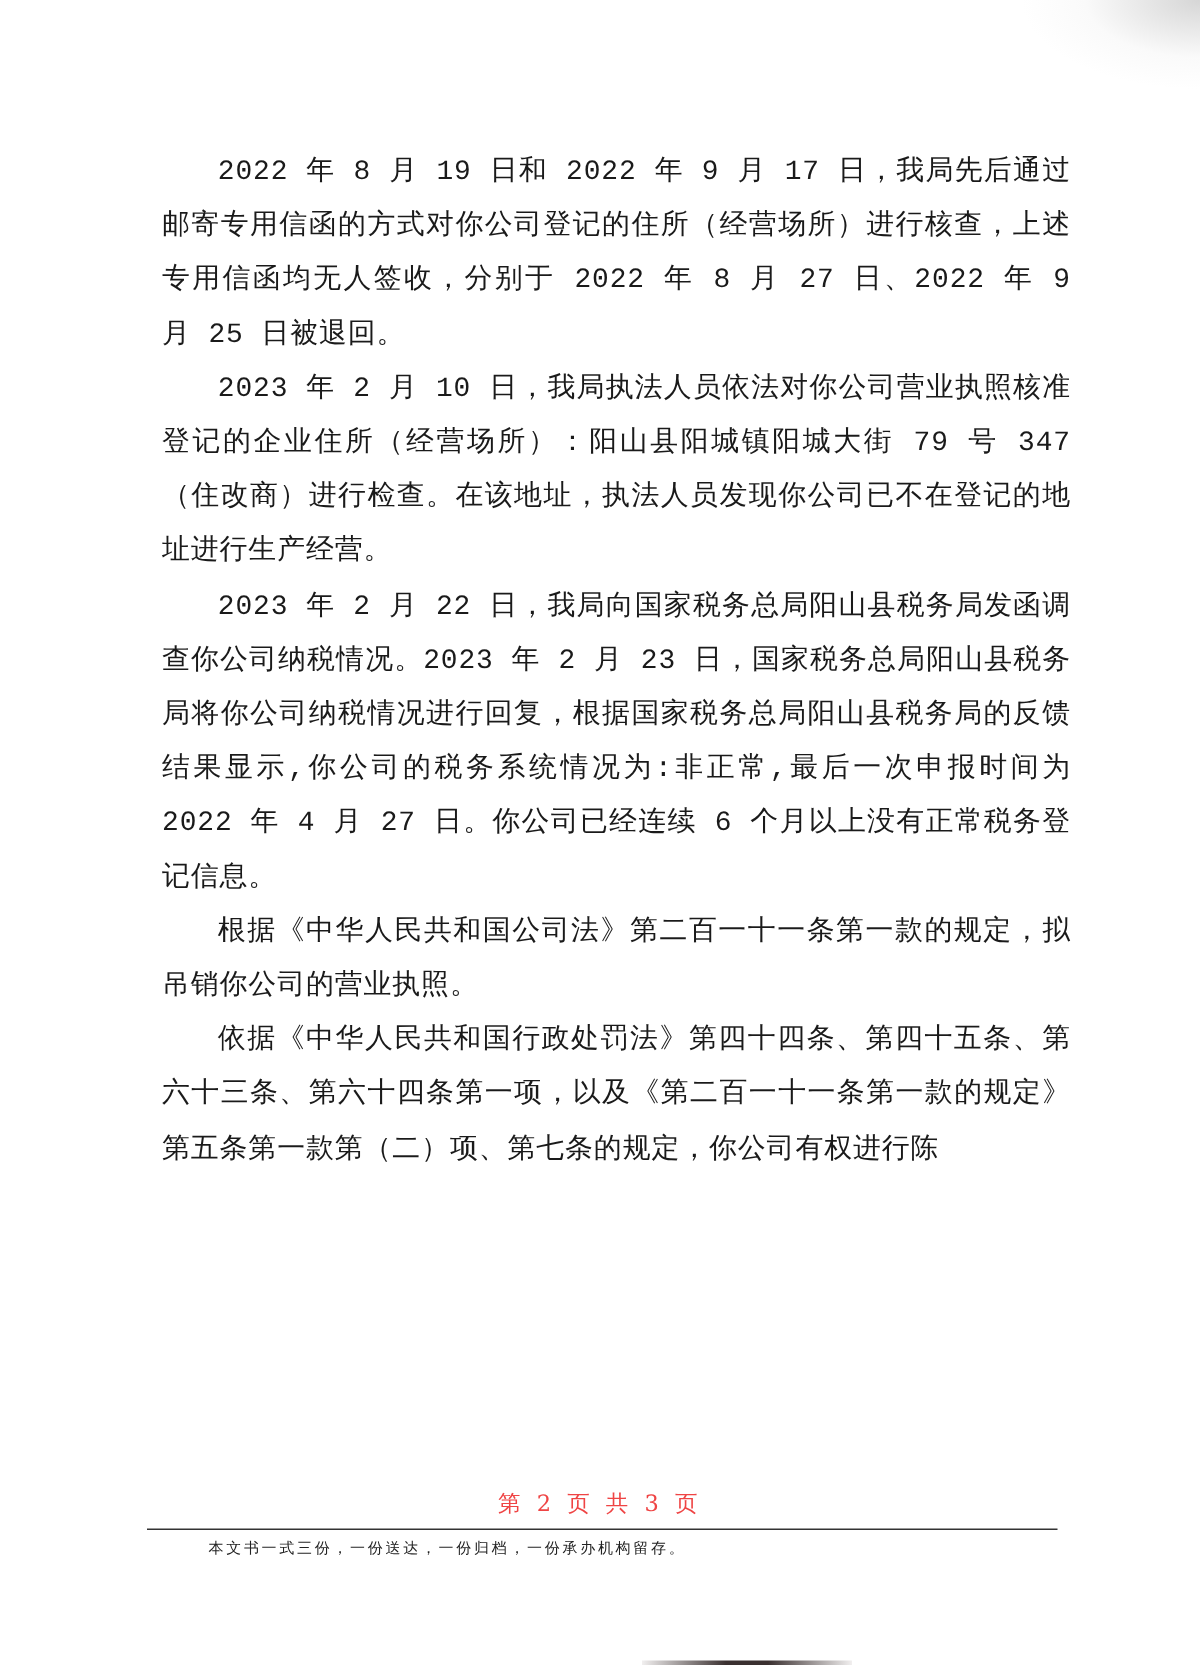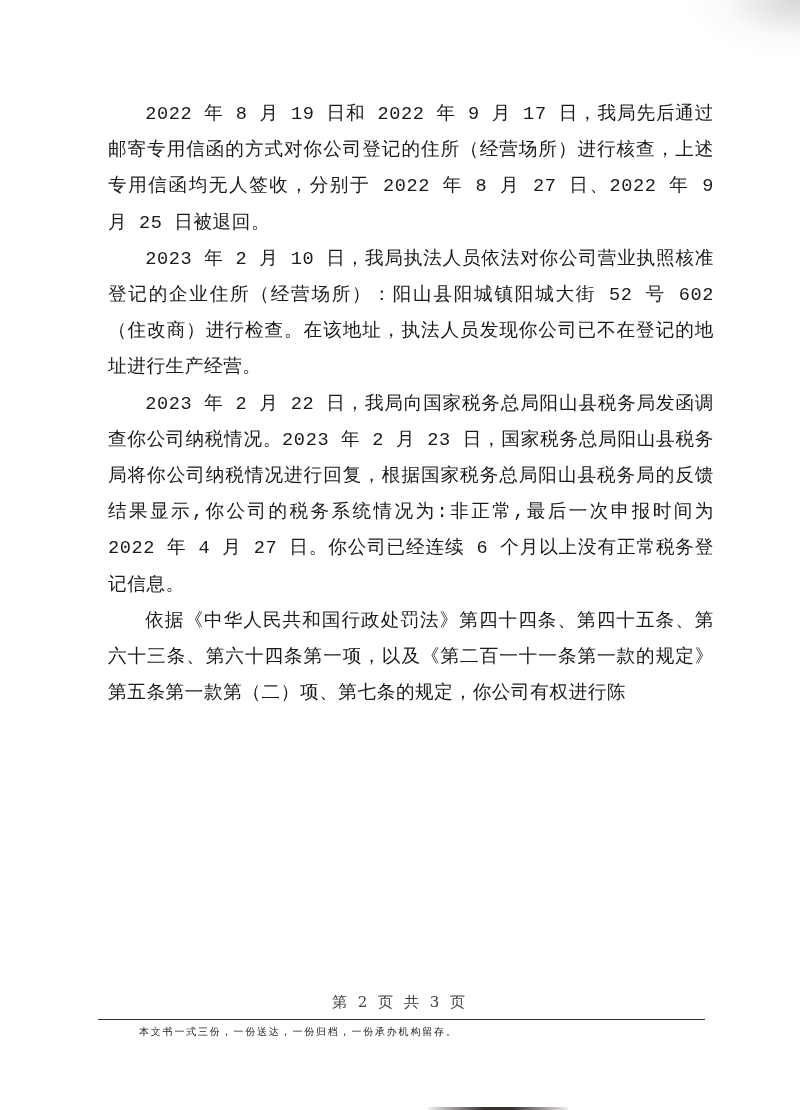--- a/index.html
+++ b/index.html
@@ -23,21 +23,21 @@
       text-align: justify;
       text-align-last: left;
       text-indent: 2em;
       margin: 0;
       letter-spacing: 0.6px;
       font-family: Liberation Mono, monospace;
     }
     .footer-page {
       position: absolute; left: 0; width: 800px; top: 993px;
       text-align: center; font-size: 15px; letter-spacing: 3px;
-      color: #404040;
+      color: #ef4444;
     }
     .footer-rule {
       position: absolute; left: 98px; width: 607px; top: 1019px; height: 0;
       border-top: 1.2px solid #333;
     }
     .footer-note {
       position: absolute; left: 139px; top: 1025px; font-size: 10px;
       letter-spacing: 1.8px; color: #222;
     }
     .bottom-edge {
@@ -45,21 +45,22 @@
       background: linear-gradient(90deg, rgba(120,100,100,0.1), #3a3030 40%, #3a3030 60%, rgba(120,100,100,0.1));
     }
   </style>
 </head>
 <body>
 
 <div class="page-shadow"></div>
 
 <div class="body-text">
   <p class="para">2022 年 8 月 19 日和 2022 年 9 月 17 日，我局先后通过邮寄专用信函的方式对你公司登记的住所（经营场所）进行核查，上述专用信函均无人签收，分别于 2022 年 8 月 27 日、2022 年 9 月 25 日被退回。</p>
-  <p class="para">2023 年 2 月 10 日，我局执法人员依法对你公司营业执照核准登记的企业住所（经营场所）：阳山县阳城镇阳城大街 52 号 602（住改商）进行检查。在该地址，执法人员发现你公司已不在登记的地址进行生产经营。</p>
+  <p class="para">2023 年 2 月 10 日，我局执法人员依法对你公司营业执照核准登记的企业住所（经营场所）：阳山县阳城镇阳城大街 79 号 347（住改商）进行检查。在该地址，执法人员发现你公司已不在登记的地址进行生产经营。</p>
   <p class="para">2023 年 2 月 22 日，我局向国家税务总局阳山县税务局发函调查你公司纳税情况。2023 年 2 月 23 日，国家税务总局阳山县税务局将你公司纳税情况进行回复，根据国家税务总局阳山县税务局的反馈结果显示,你公司的税务系统情况为:非正常,最后一次申报时间为 2022 年 4 月 27 日。你公司已经连续 6 个月以上没有正常税务登记信息。</p>
+  <p class="para">根据《中华人民共和国公司法》第二百一十一条第一款的规定，拟吊销你公司的营业执照。</p>
   <p class="para">依据《中华人民共和国行政处罚法》第四十四条、第四十五条、第六十三条、第六十四条第一项，以及《第二百一十一条第一款的规定》第五条第一款第（二）项、第七条的规定，你公司有权进行陈</p>
 </div>
 
 <div class="footer-page">第 2 页 共 3 页</div>
 <div class="footer-rule"></div>
 <div class="footer-note">本文书一式三份，一份送达，一份归档，一份承办机构留存。</div>
 <div class="bottom-edge"></div>
 
 </body></html>

